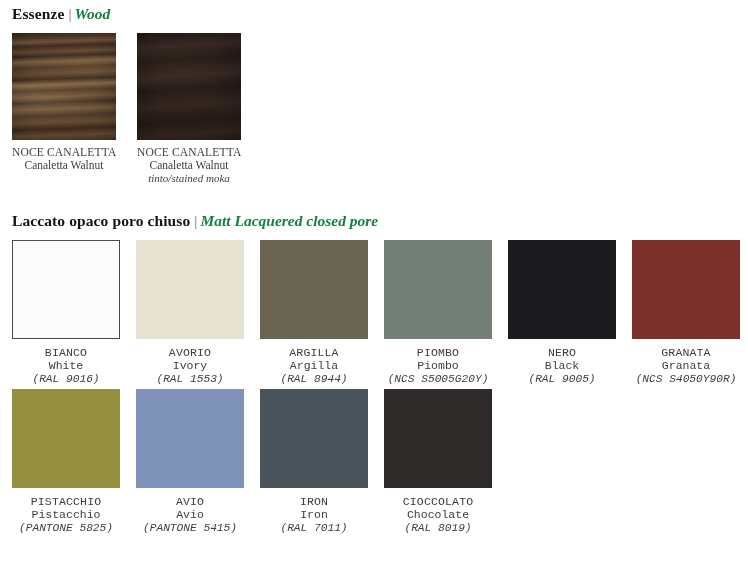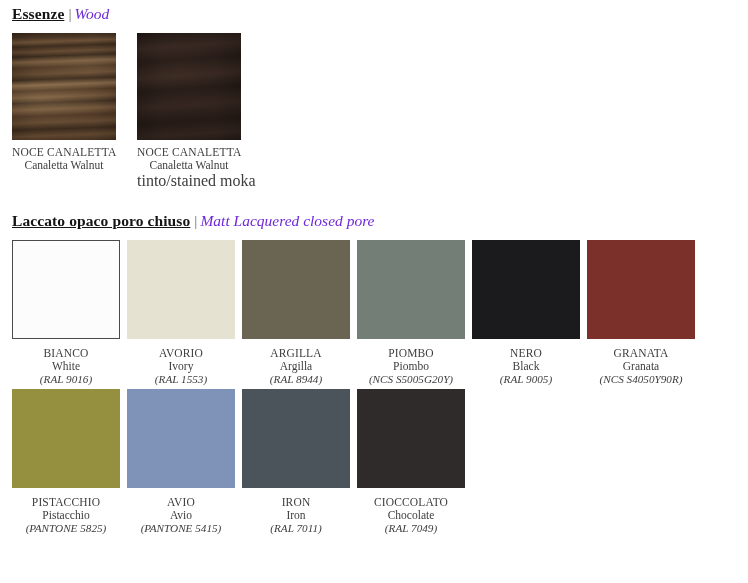--- a/index.html
+++ b/index.html
@@ -27,31 +27,30 @@
   .section-head {
     font-size: 15.5px;
     line-height: 1;
     color: #141414;
     white-space: nowrap;
   }
   .section-head .it {
     font-weight: 700;
     font-style: normal;
     letter-spacing: .1px;
-    text-decoration: underline;
   }
   .section-head .sep {
     font-weight: 400;
     color: #6d6d6d;
     padding: 0 3px 0 4px;
   }
   .section-head .en {
     font-style: italic;
-    font-weight: 400;
-    color: #6d28d9;
+    font-weight: 700;
+    color: #15803d;
   }
 
   #head-essenze { position: absolute; left: 12px; top: 6px; }
   #head-laccato { position: absolute; left: 12px; top: 213px; }
 
   
   .grid {
     position: absolute;
     display: flex;
     align-items: flex-start;
@@ -60,21 +59,22 @@
   #grid-lacq-1 { left: 12px; top: 240px; }
   #grid-lacq-2 { left: 12px; top: 389px; }
 
   .cell {
     width: 104px;
     margin-right: 21px;
     text-align: center;
   }
   .cell.lacq {
     width: 108px;
-    margin-right: 7px;
+    margin-right: 16px;
+    font-family: Liberation Mono, monospace;
   }
 
   .swatch {
     width: 104px;
     height: 107px;
     display: block;
   }
   .cell.lacq .swatch {
     width: 108px;
     height: 99px;
@@ -95,21 +95,22 @@
     letter-spacing: .15px;
     color: #3d3d3d;
     white-space: nowrap;
   }
   .lbl-en {
     font-size: 11.5px;
     color: #3d3d3d;
     white-space: nowrap;
   }
   .lbl-note {
-    font-size: 16px;
+    font-size: 11px;
+    font-style: italic;
     color: #3d3d3d;
     white-space: nowrap;
   }
   .lbl-code {
     font-size: 11.2px;
     font-style: italic;
     color: #3d3d3d;
     white-space: nowrap;
   }
 
@@ -279,19 +280,19 @@
         <div class="lbl-en">Iron</div>
         <div class="lbl-code">(RAL 7011)</div>
       </div>
     </div>
 
     <div class="cell lacq">
       <div class="swatch" style="background-color: rgb(47, 43, 42);"></div>
       <div class="labels">
         <div class="lbl-it">CIOCCOLATO</div>
         <div class="lbl-en">Chocolate</div>
-        <div class="lbl-code">(RAL 7049)</div>
+        <div class="lbl-code">(RAL 8019)</div>
       </div>
     </div>
 
   </div>
 
 </div>
 
 </body></html>

